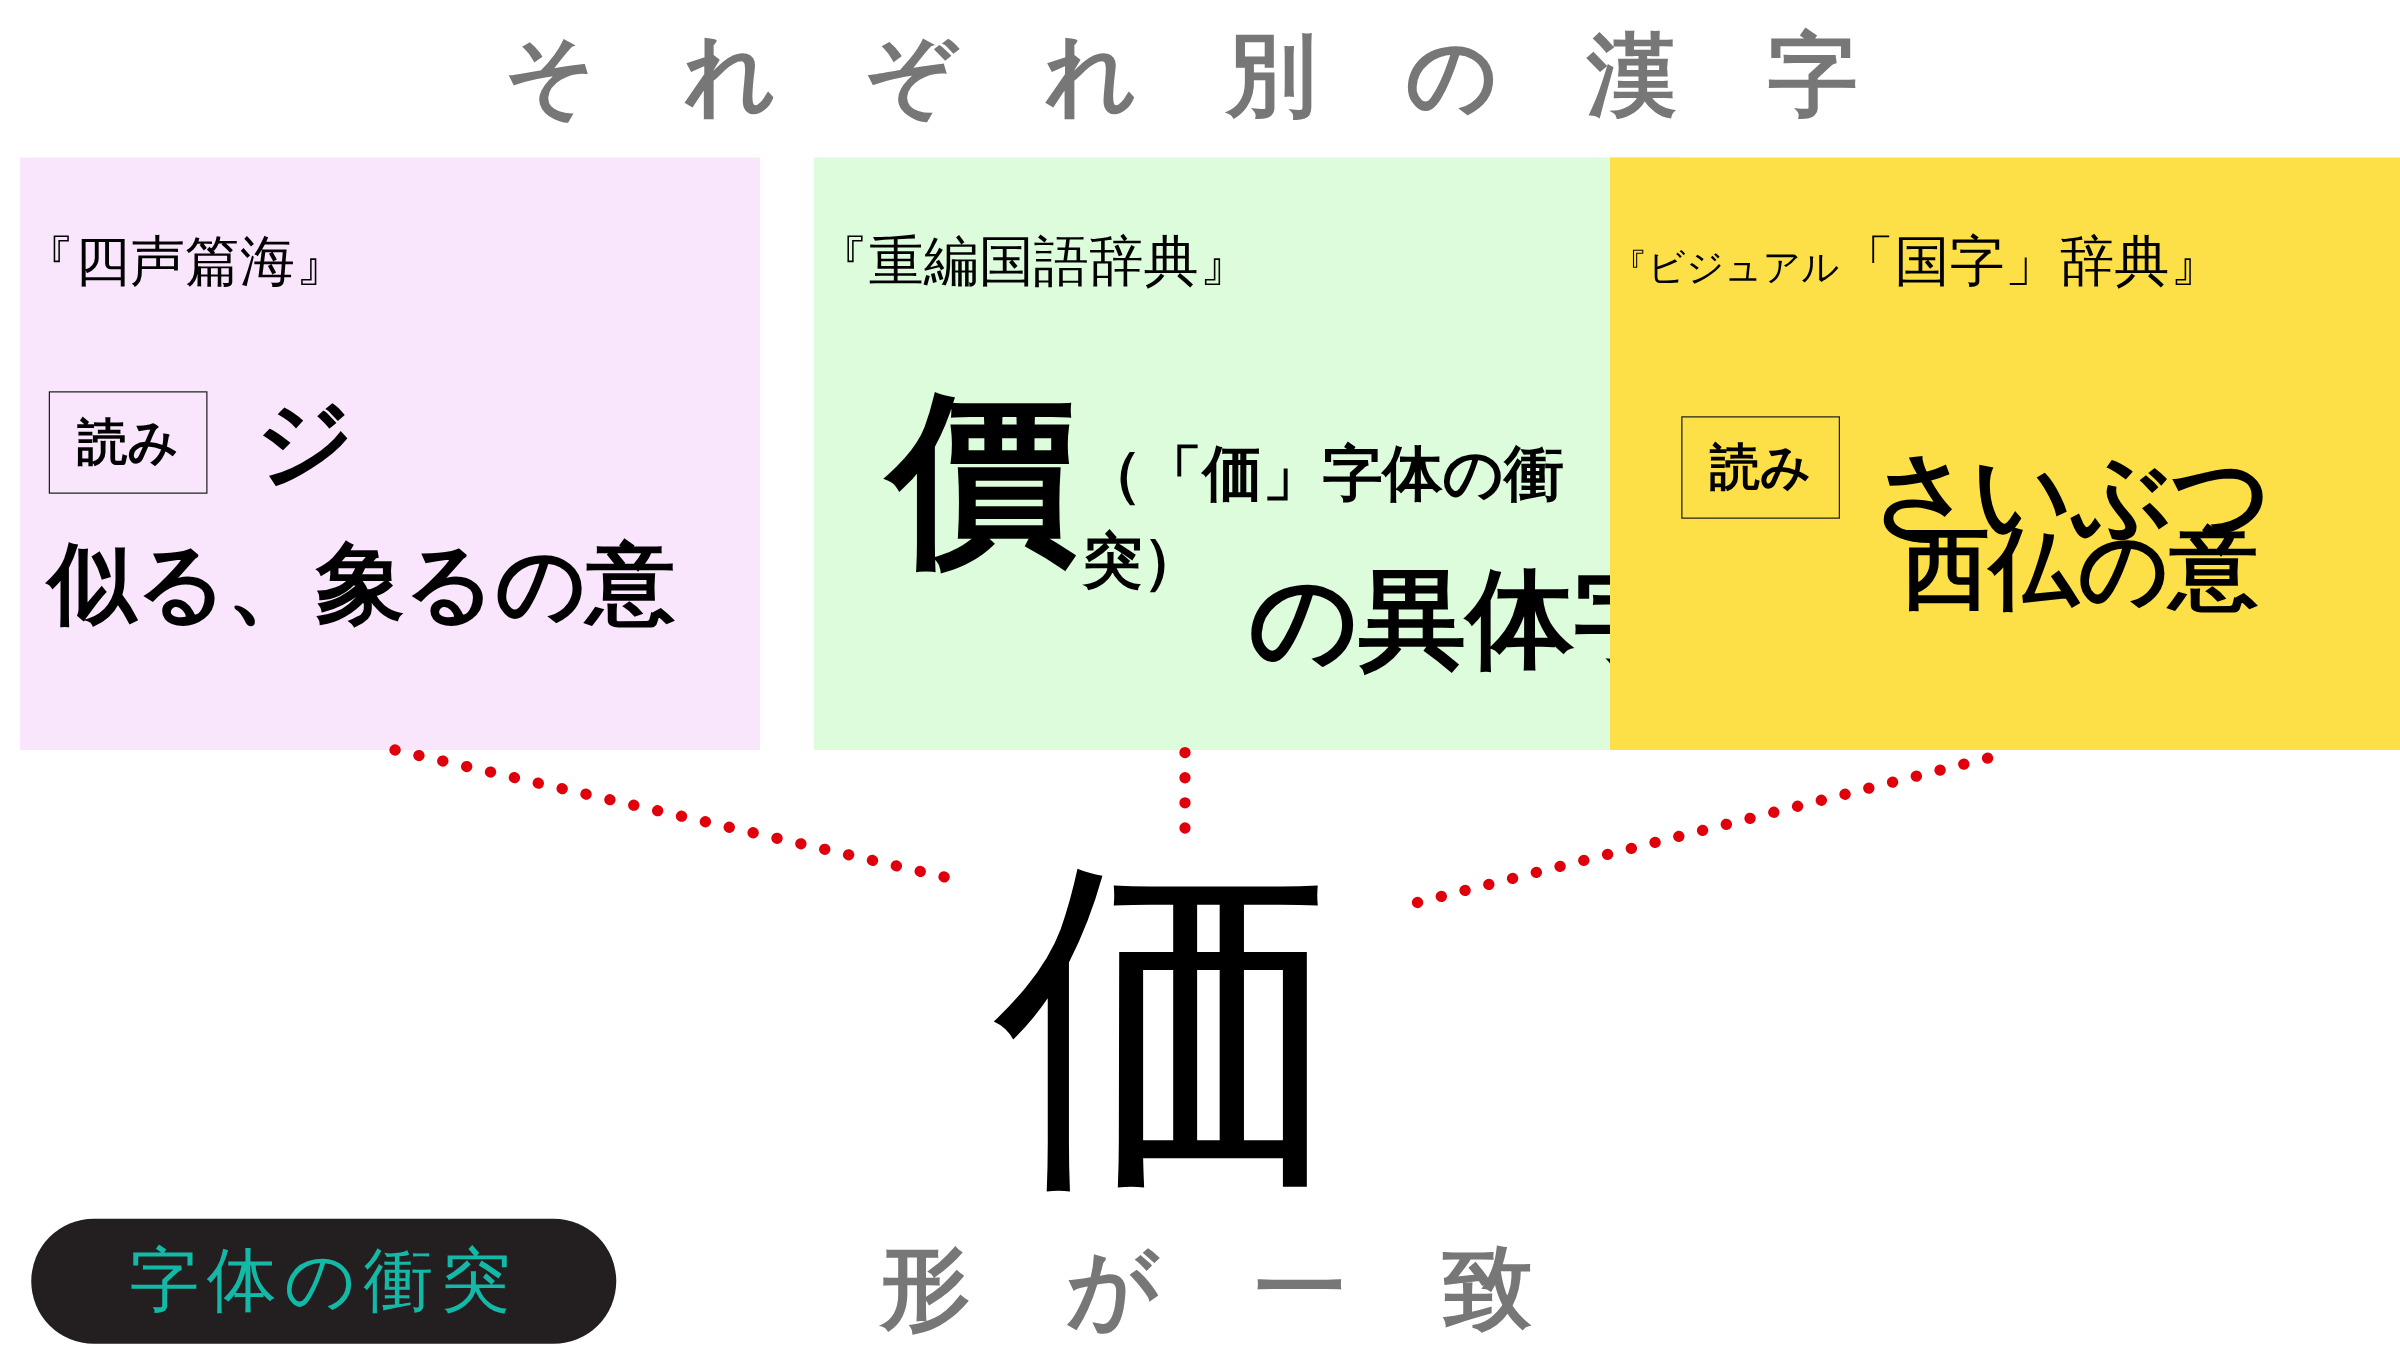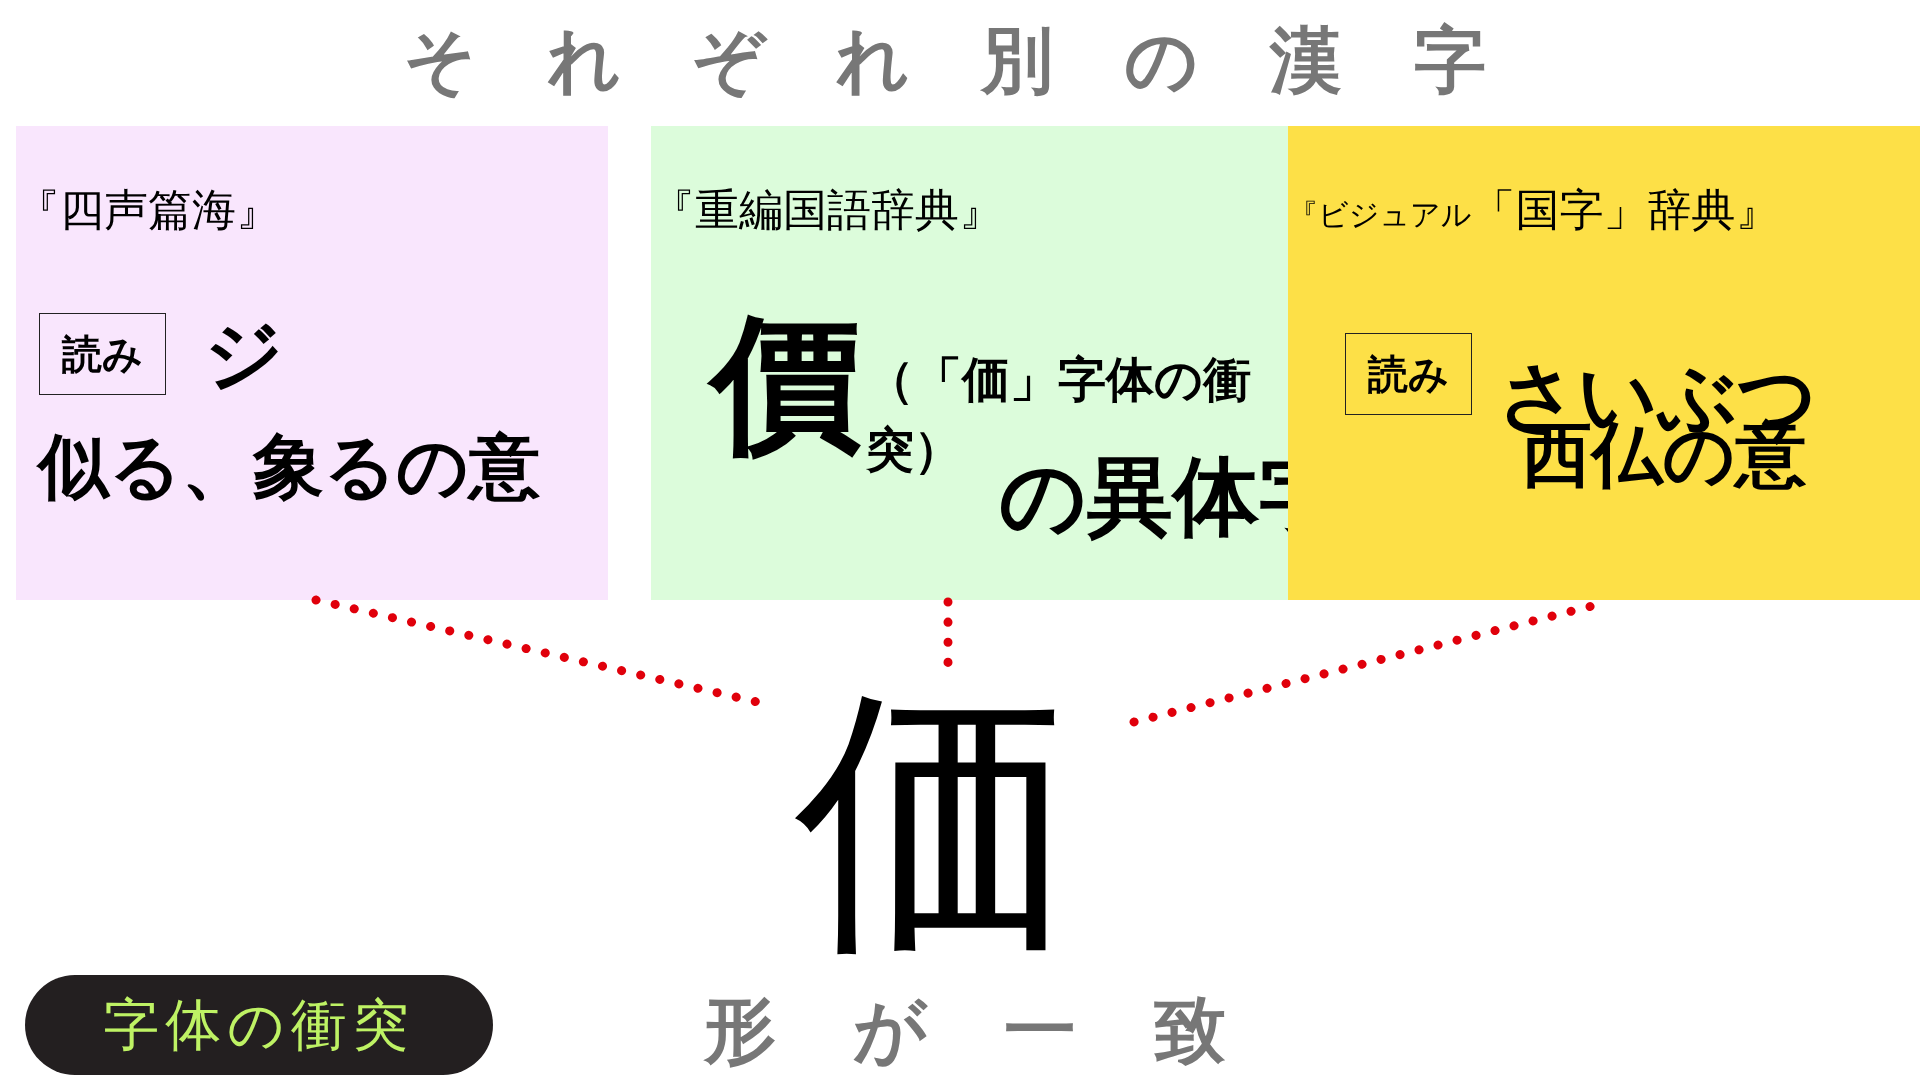--- a/index.html
+++ b/index.html
@@ -21,21 +21,21 @@
   .meaning { position:absolute; left:0; right:18px; text-align:center; font-size:71px; font-weight:bold; line-height:100px; }
   .big-old { position:absolute; left:60px; top:172px; font-size:150px; font-weight:bold; line-height:170px; }
   .old-note { position:absolute; left:215px; top:218px; font-size:48px; font-weight:bold; line-height:70px; }
   .variant { position:absolute; left:0; right:0; top:320px; text-align:right; font-size:86px; font-weight:bold; line-height:100px; padding-left:20px; }
   .dots { position:absolute; left:0; top:0; }
   .main-char { position:absolute; left:790px; top:670px; width:290px; text-align:center; font-size:280px; line-height:300px; }
   .footer { position:absolute; left:700px; top:985px; width:530px; display:flex; justify-content:space-between;
             font-size:72px; color:#777777; font-weight:bold; line-height:90px; }
   .footer span { width:80px; text-align:center; display:block; }
   .pill { position:absolute; left:25px; top:975px; width:468px; height:100px; border-radius:50px; background:#231f20;
-          color:#bef264; font-family:"DejaVu Sans","Liberation Sans",sans-serif; font-size:56px; line-height:100px;
+          color:#14b8a6; font-family:"DejaVu Sans","Liberation Sans",sans-serif; font-size:56px; line-height:100px;
           text-align:center; letter-spacing:6px; }
 </style>
 </head>
 <body>
 
 <div class="title">
   <span>そ</span>
   <span>れ</span>
   <span>ぞ</span>
   <span>れ</span>

